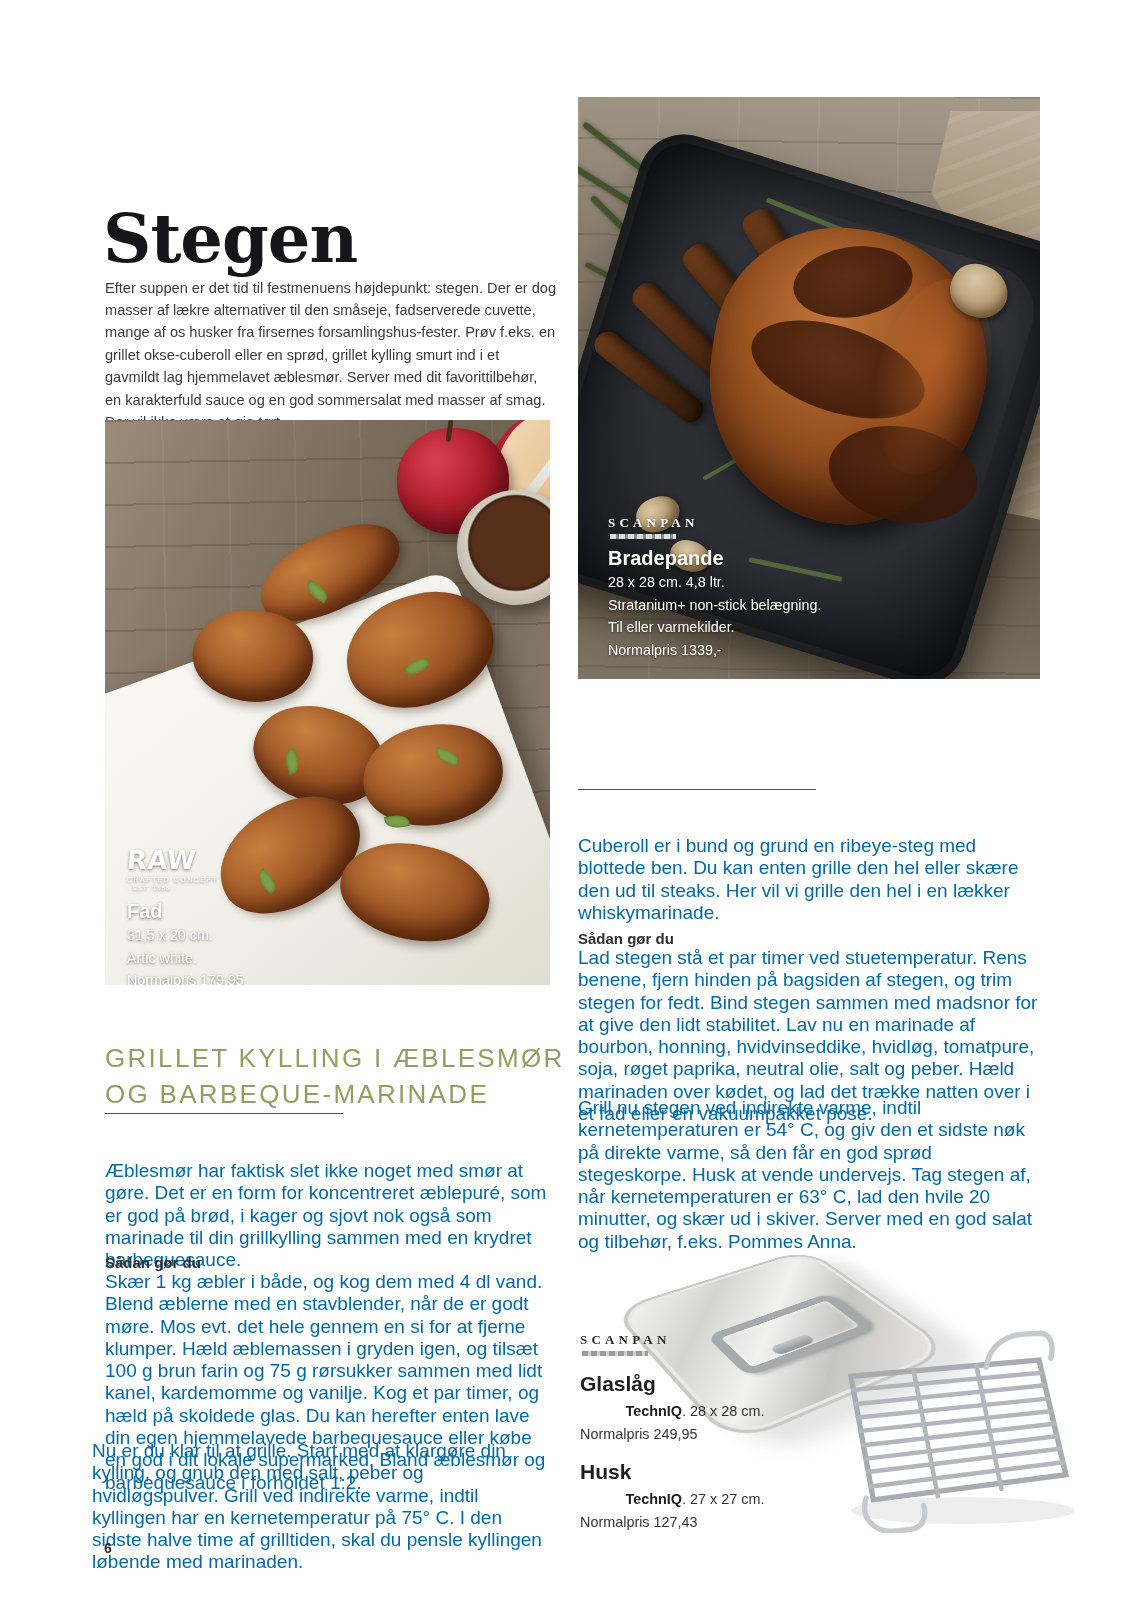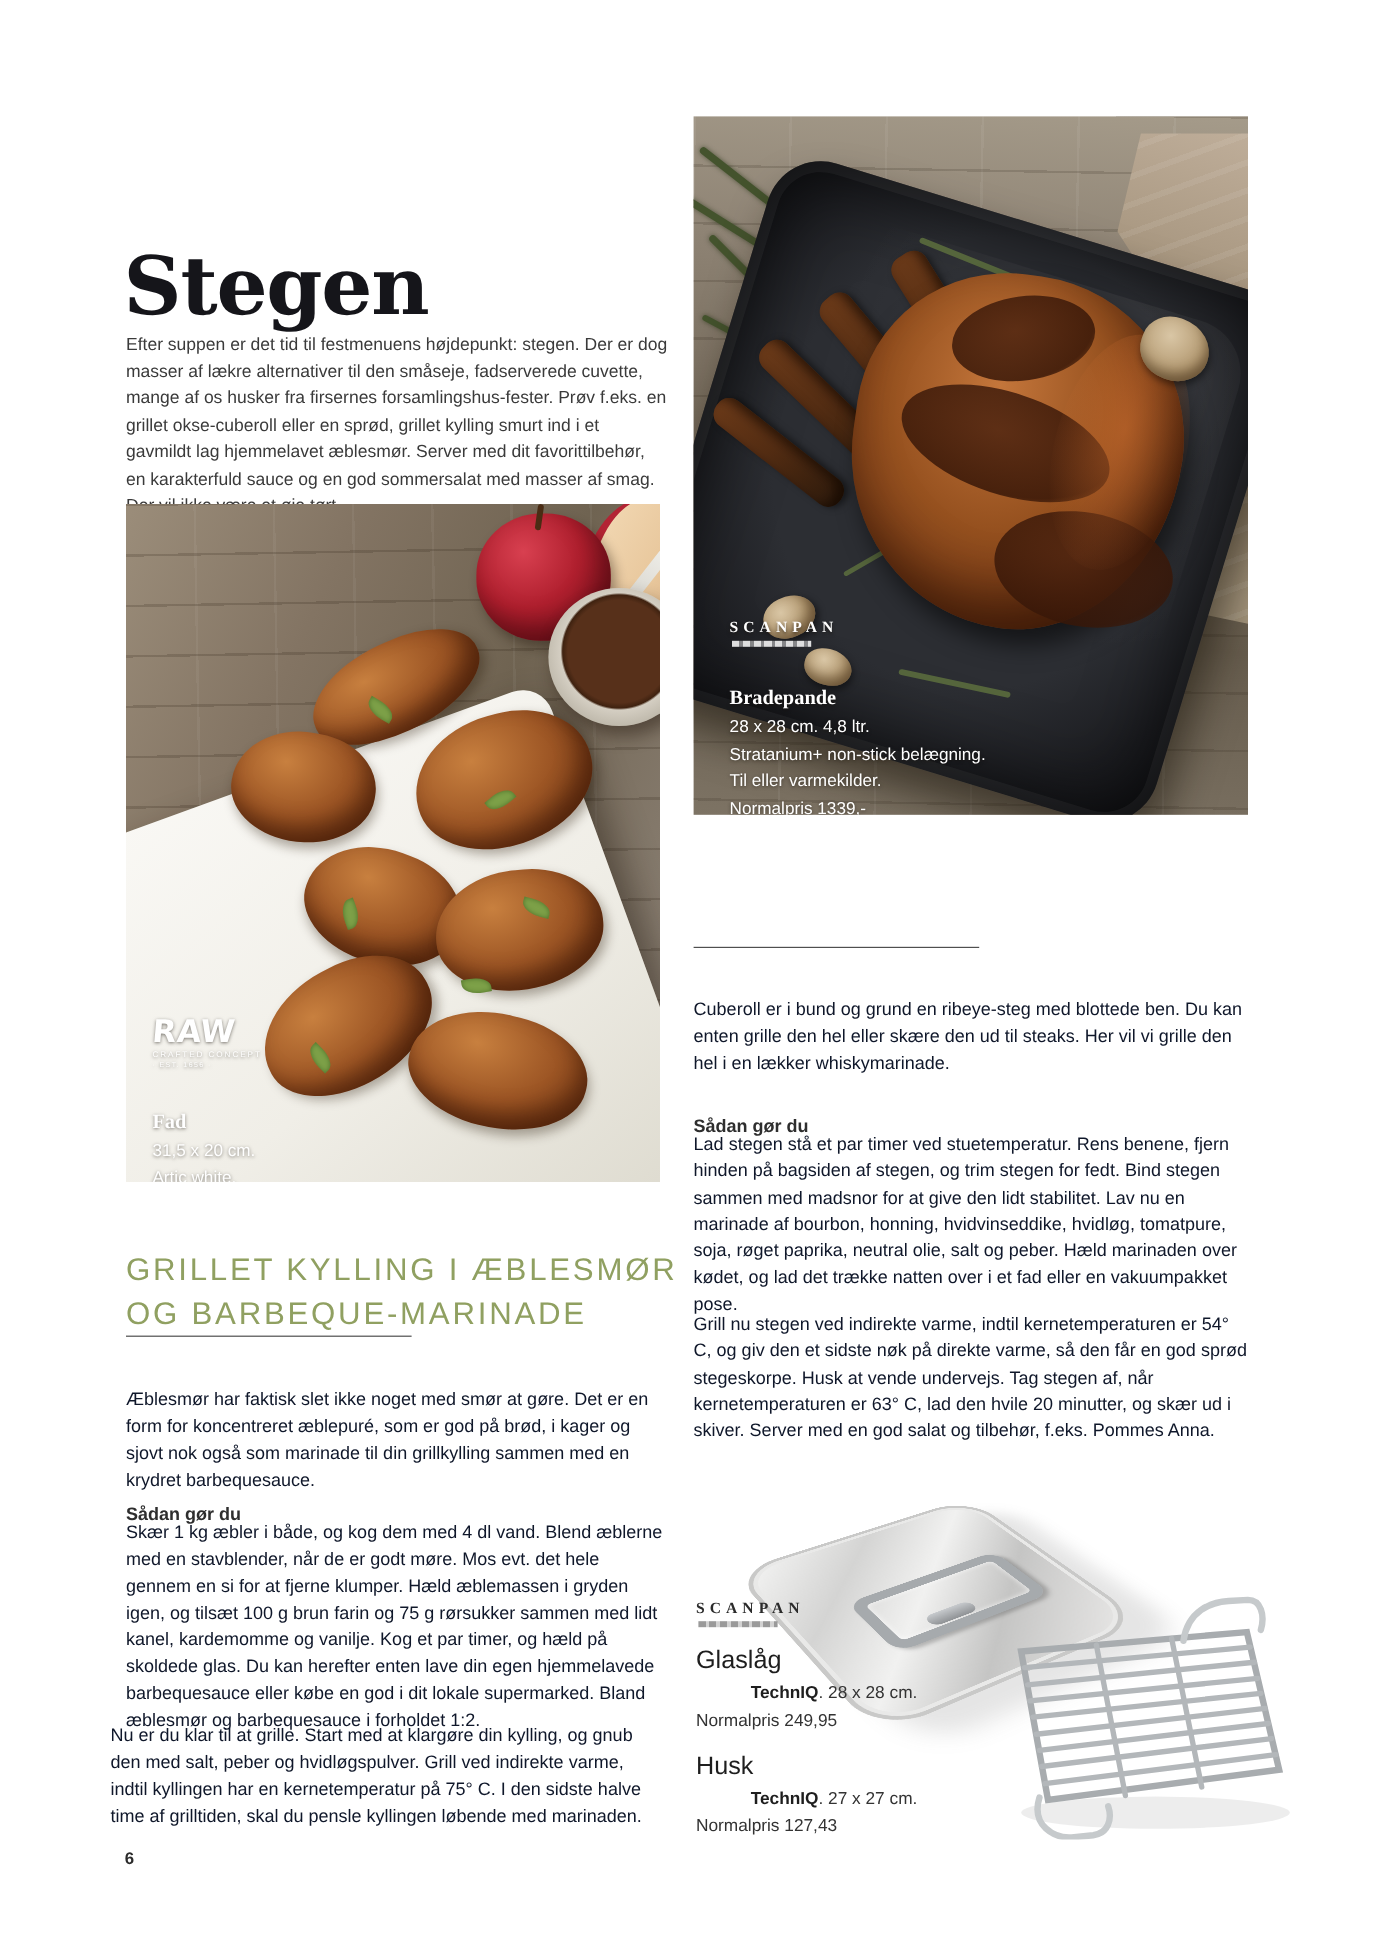--- a/index.html
+++ b/index.html
@@ -6,21 +6,21 @@
   #page{position:relative;width:1147px;height:1611px;margin:0 auto;background:#fff;
         font-family:"Liberation Sans",sans-serif;color:#3d3d3d;overflow:hidden;}
   .abs{position:absolute;}
 
   
   .page-title{left:103px;top:160px;font-family:"DejaVu Serif",serif;font-weight:700;
               font-size:67px;line-height:1;letter-spacing:-1px;color:#15151a;}
   .intro{left:105px;top:262px;width:452px;font-size:14.6px;line-height:22.4px;color:#3a3a3a;}
   .h-green{font-size:26px;font-weight:400;letter-spacing:2.3px;line-height:36px;color:#90a061;}
   .rule{width:238px;border-top:1.6px solid #4f4f4f;}
-  .body-p{font-size:15px;line-height:22.3px;color:#0f172a;}
+  .body-p{font-size:19px;line-height:22.3px;color:#0369a1;}
   .subhead{font-size:15px;font-weight:700;color:#2e2e2e;margin-top:24px;}
   .page-num{left:104px;top:1540px;font-size:14px;font-weight:700;color:#2b2b2b;}
 
   
   .photo-chicken{left:105px;top:420px;width:445px;height:565px;overflow:hidden;
     background:
       repeating-linear-gradient(179deg, rgba(45,33,20,.20) 0 2px, rgba(0,0,0,0) 2px 42px),
       repeating-linear-gradient(89deg, rgba(255,255,255,.05) 0 2px, rgba(0,0,0,0) 2px 66px),
       linear-gradient(115deg,#9b8d7a 0%,#837463 28%,#6f6351 55%,#83786a 80%,#90857a 100%);}
   .platter{left:-120px;top:230px;width:560px;height:450px;border-radius:26px;
@@ -56,21 +56,21 @@
     background:radial-gradient(circle at 50% 46%,#57301a 0 50%,#3f2210 55%,#d4cec2 57%,#b8b2a4 78%,#9b9587 100%);
     box-shadow:4px 8px 14px rgba(30,18,8,.45);}
   .spoon{left:420px;top:30px;width:10px;height:85px;background:linear-gradient(#efeee9,#c9c6bc);
     border-radius:6px;transform:rotate(38deg);}
   .ov-white{color:#fff;text-shadow:0 1px 3px rgba(20,15,8,.55);}
   .ov-chicken{left:22px;top:428px;}
   .raw-main{font-family:"DejaVu Sans",sans-serif;font-weight:700;font-size:26px;line-height:24px;
             letter-spacing:.5px;transform:skewX(-5deg);}
   .raw-sub{font-size:6.8px;letter-spacing:1.6px;line-height:9px;margin-top:3px;}
   .raw-est{font-size:5.8px;letter-spacing:1.2px;line-height:8px;}
-  .ov-name{font-size:17px;font-weight:700;line-height:26px;margin-top:30px;font-family:Liberation Serif, serif;}
+  .ov-name{font-size:20px;font-weight:700;line-height:26px;margin-top:6px;}
   .ov-spec{font-size:14.3px;line-height:22.5px;}
 
   
   .photo-roast{left:578px;top:97px;width:462px;height:582px;overflow:hidden;
     background:
       repeating-linear-gradient(181deg, rgba(50,40,28,.18) 0 2px, rgba(0,0,0,0) 2px 48px),
       repeating-linear-gradient(91deg, rgba(255,255,255,.06) 0 2px, rgba(0,0,0,0) 2px 80px),
       linear-gradient(185deg,#a59b8a 0%,#8e8374 22%,#74695a 48%,#665c4d 72%,#7d7364 100%);}
   .sprig-wood{background:#44532d;border-radius:3px;box-shadow:0 0 4px rgba(30,45,15,.6);}
   .sw1{left:-10px;top:70px;width:150px;height:6px;transform:rotate(38deg);}
@@ -143,21 +143,21 @@
   .lp2{left:105px;top:1252px;width:452px;}
   .lp3{left:92px;top:1421px;width:452px;}
   .rh{left:578px;top:702px;width:462px;}
   .rrule{left:578px;top:789px;}
   .rp1{left:578px;top:816px;width:462px;}
   .rsub{left:578px;top:906px;}
   .rp2{left:578px;top:928px;width:462px;}
   .rp3{left:578px;top:1078px;width:462px;}
 
   .prod-col{left:580px;top:1332px;width:230px;color:#222;}
-  .prod-name{font-size:21px;font-weight:400;color:#1e1e1e;line-height:24px;margin-top:16px;}
+  .prod-name{font-size:21px;font-weight:700;color:#1e1e1e;line-height:24px;margin-top:16px;}
   .prod-spec{font-size:14.4px;color:#333;line-height:20px;margin-top:5px;text-align:center;}
   .prod-spec b{font-weight:700;color:#1e1e1e;}
   .prod-price{font-size:14.4px;color:#333;line-height:20px;margin-top:3px;}
 </style>
 </head>
 <body>
 
 <div id="page">
 
   <h1 class="abs page-title">Stegen</h1>

